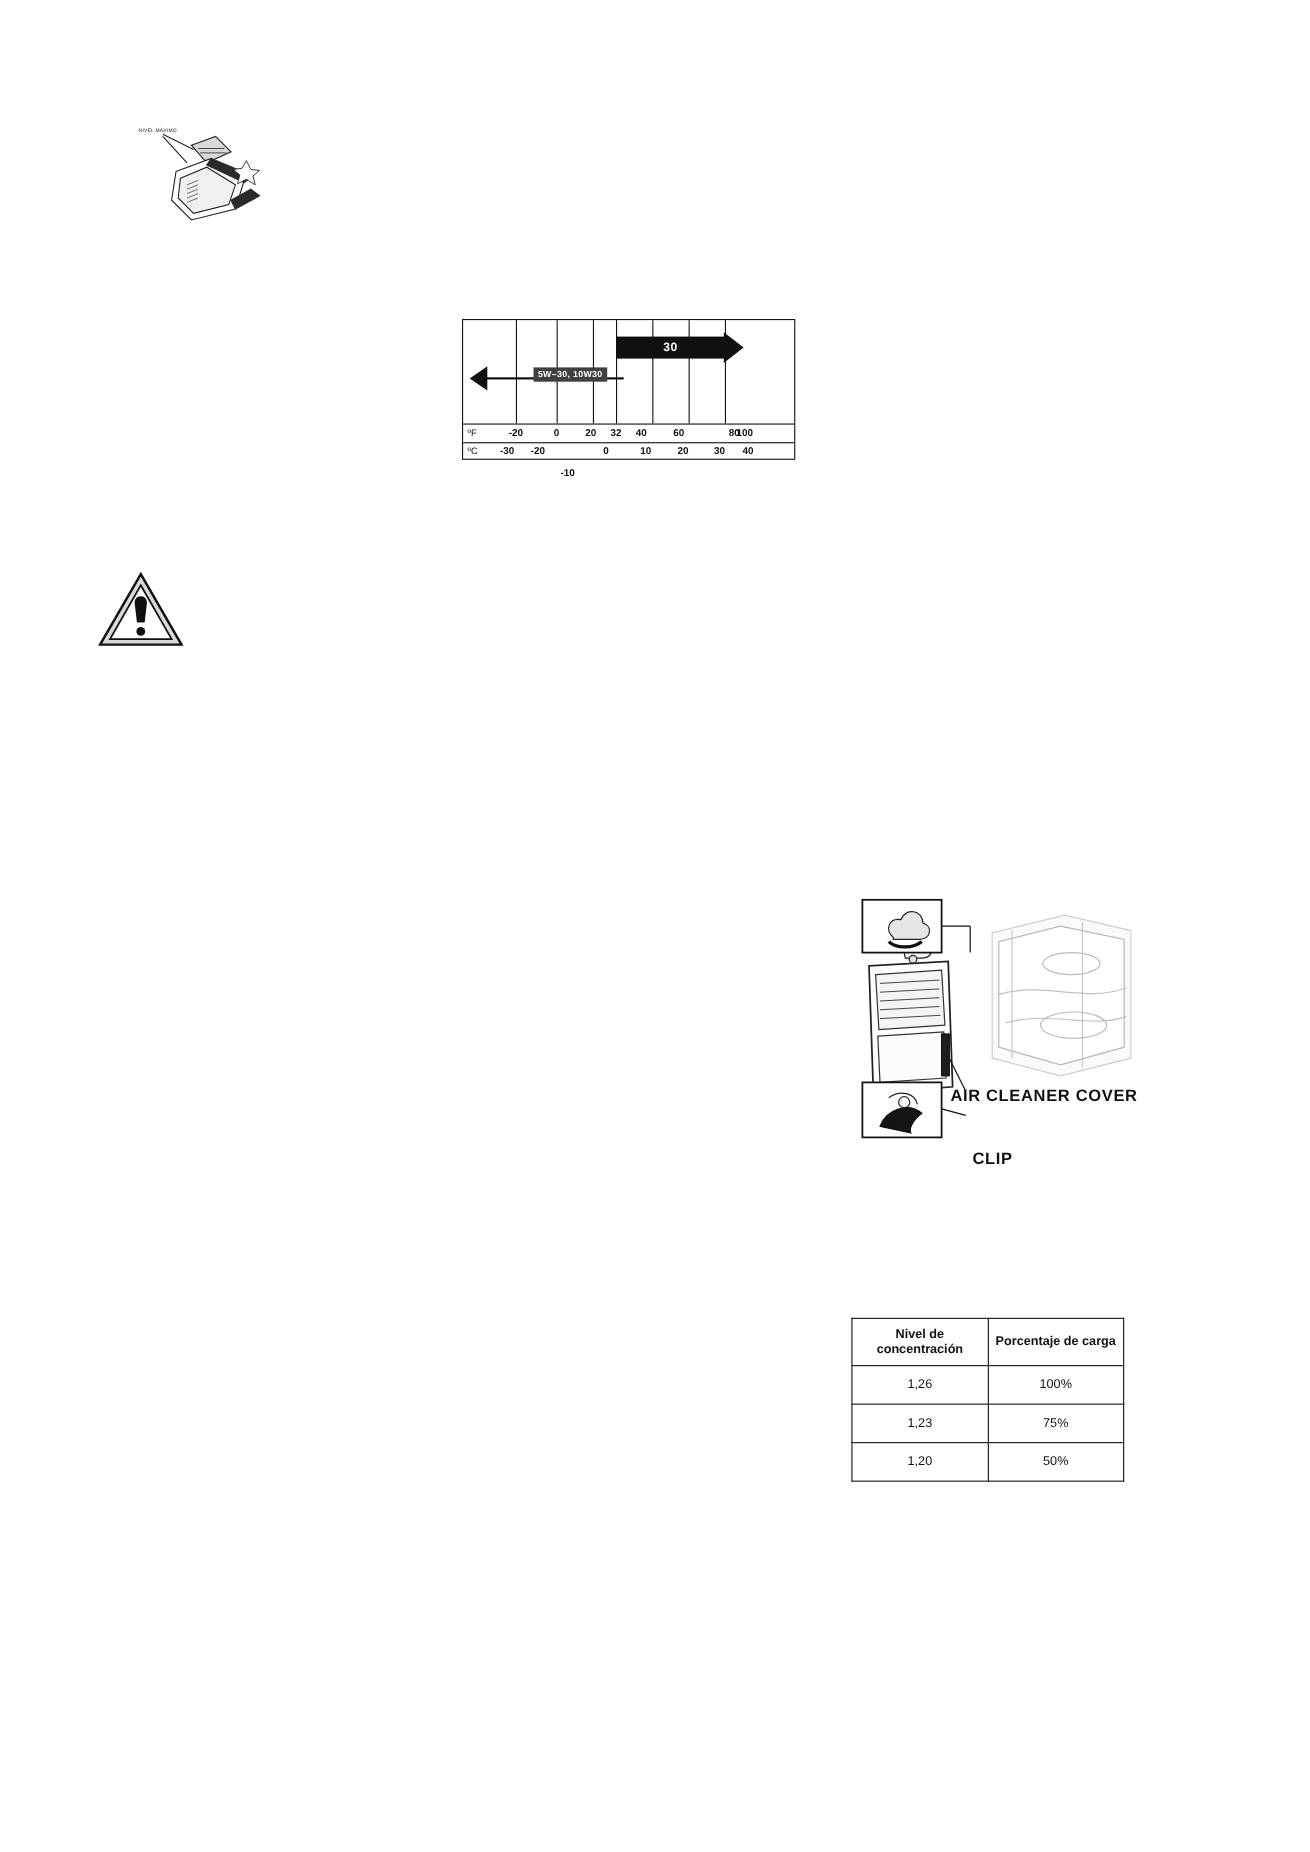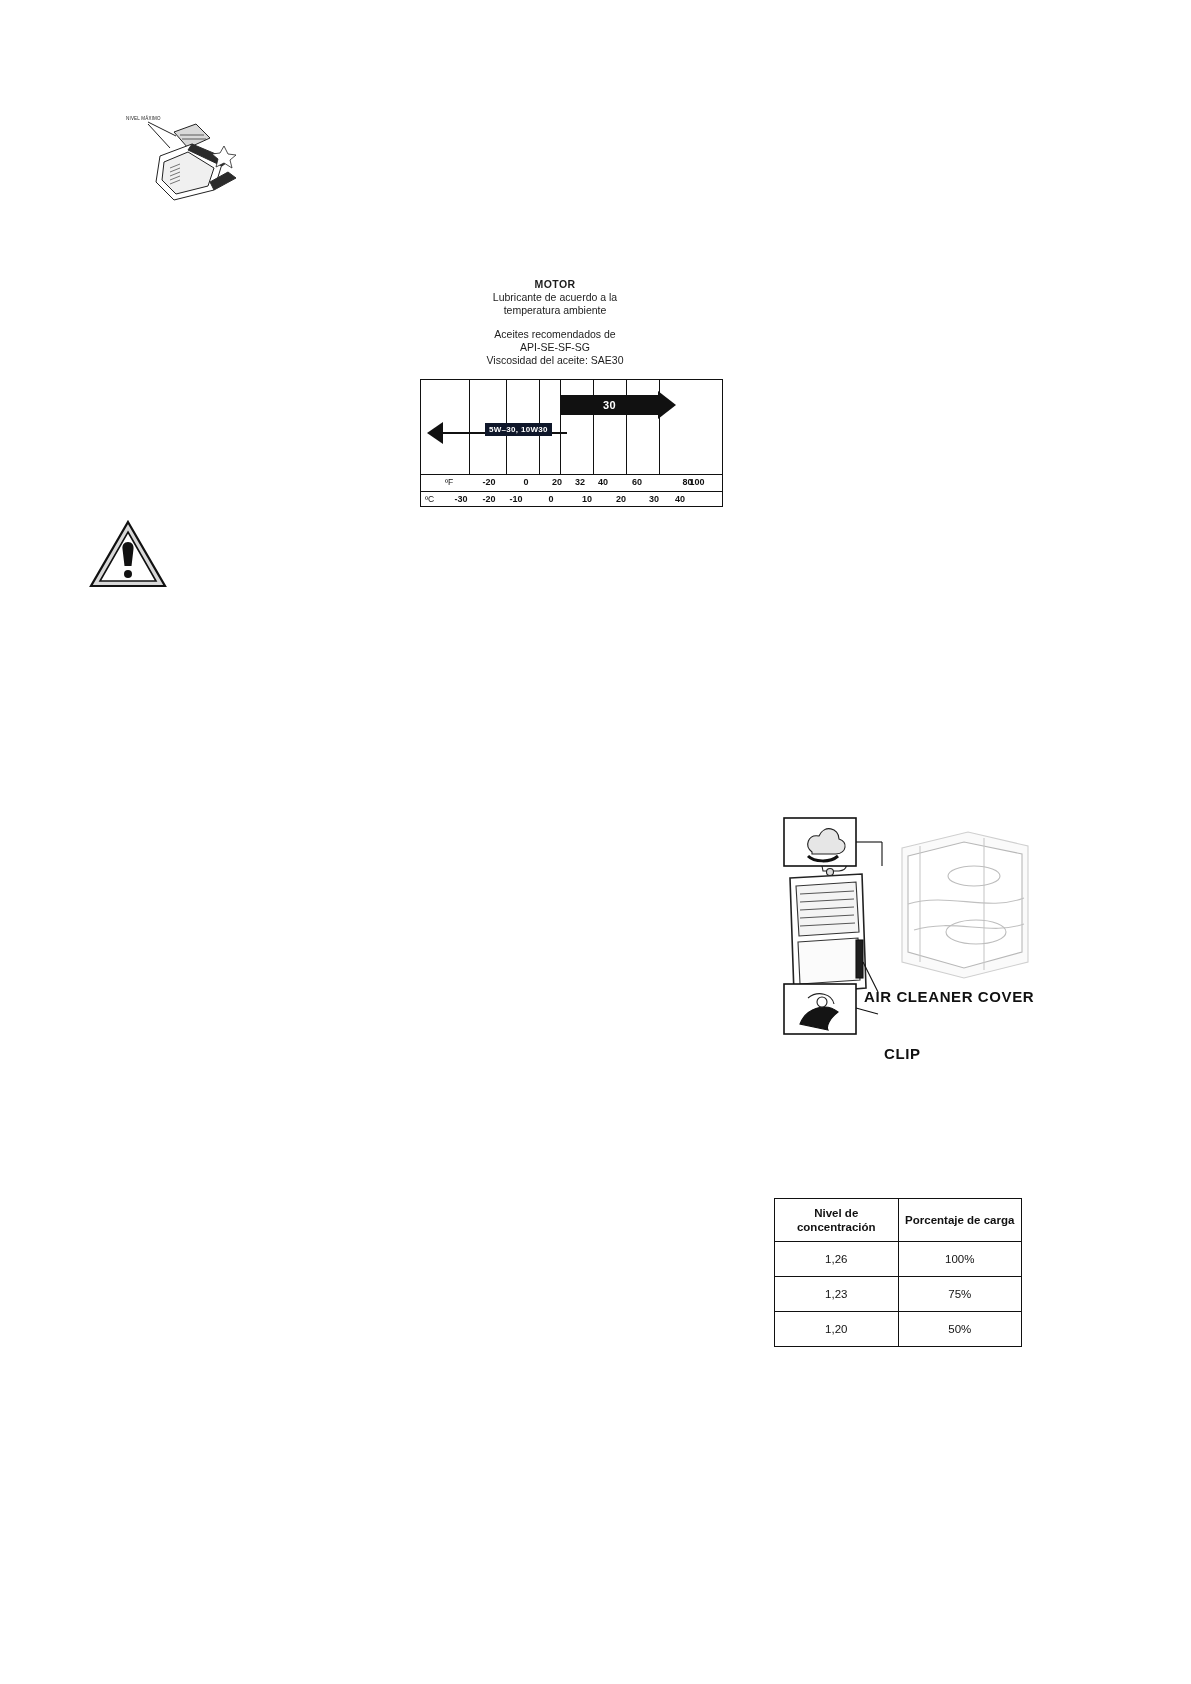--- a/index.html
+++ b/index.html
@@ -127,21 +127,21 @@
   .band-5w .bar2 {
     flex: 1;
     height: 2px;
     background: #111;
     position: relative;
   }
   .lbl-5w {
     position: absolute;
     left: 64px;
     top: 43px;
-    background: #0f172a;
+    background: #404040;
     color: #fff;
     font-size: 8px;
     font-weight: bold;
     padding: 2px 4px;
     letter-spacing: .3px;
   }
   .axis-row {
     position: absolute;
     left: 0; right: 0;
     height: 15px;
@@ -251,28 +251,20 @@
 
         <path d="M74 36 L112 52 L104 58 L70 42 Z" fill="#2b2b2b" stroke="#2b2b2b"></path>
         <path d="M96 82 L118 70 L110 64 L92 74 Z" fill="#2b2b2b" stroke="#2b2b2b"></path>
 
         <path d="M106 38 l4 8 8 1 -6 5 2 8 -8 -5 -8 4 2 -8 -6 -5 8 -1 z" fill="#ffffff" stroke="#222" stroke-width="0.8"></path>
       </g>
     </svg>
   </div>
 
   <div class="oil-chart">
-    <div class="oil-title">
-      <div class="t1">MOTOR</div>
-      <div>Lubricante de acuerdo a la</div>
-      <div>temperatura ambiente</div>
-      <div class="blk">Aceites recomendados de</div>
-      <div>API-SE-SF-SG</div>
-      <div>Viscosidad del aceite: SAE30</div>
-    </div>
 
     <div class="chart-box">
 
       <div class="vline" style="left:48px;  height:94px;"></div>
       <div class="vline" style="left:85px;  height:94px;"></div>
       <div class="vline" style="left:118px; height:94px;"></div>
       <div class="vline" style="left:139px; height:94px;"></div>
       <div class="vline" style="left:172px; height:94px;"></div>
       <div class="vline" style="left:205px; height:94px;"></div>
       <div class="vline" style="left:238px; height:94px;"></div>
@@ -286,37 +278,37 @@
 
       <div class="band-5w">
         <div class="tipl"></div>
         <div class="bar2"></div>
       </div>
       <div class="lbl-5w">5W–30, 10W30</div>
 
       <div class="hline" style="top:94px;"></div>
       <div class="hline" style="top:111px;"></div>
 
-      <div class="axis-row" style="top:95px;margin-left:20px;">
+      <div class="axis-row" style="top:95px;">
         <span class="unit">ºF</span>
         <span class="tick" style="left:48px;">-20</span>
         <span class="tick" style="left:85px;">0</span>
         <span class="tick" style="left:116px;">20</span>
         <span class="tick" style="left:139px;">32</span>
         <span class="tick" style="left:162px;">40</span>
         <span class="tick" style="left:196px;">60</span>
         <span class="tick" style="left:229px;padding-left:35px;">80</span>
         <span class="tick" style="left:256px;">100</span>
       </div>
 
       <div class="axis-row" style="top:112px;">
         <span class="unit">ºC</span>
         <span class="tick" style="left:40px;text-align:center;">-30</span>
         <span class="tick" style="left:68px;">-20</span>
-        <span class="tick" style="left:95px;">-10</span>
+        <span class="tick" style="left:95px;margin-top:20px;">-10</span>
         <span class="tick" style="left:130px;">0</span>
         <span class="tick" style="left:166px;">10</span>
         <span class="tick" style="left:200px;">20</span>
         <span class="tick" style="left:233px;">30</span>
         <span class="tick" style="left:259px;">40</span>
       </div>
     </div>
   </div>
 
   <div class="warn-tri">

